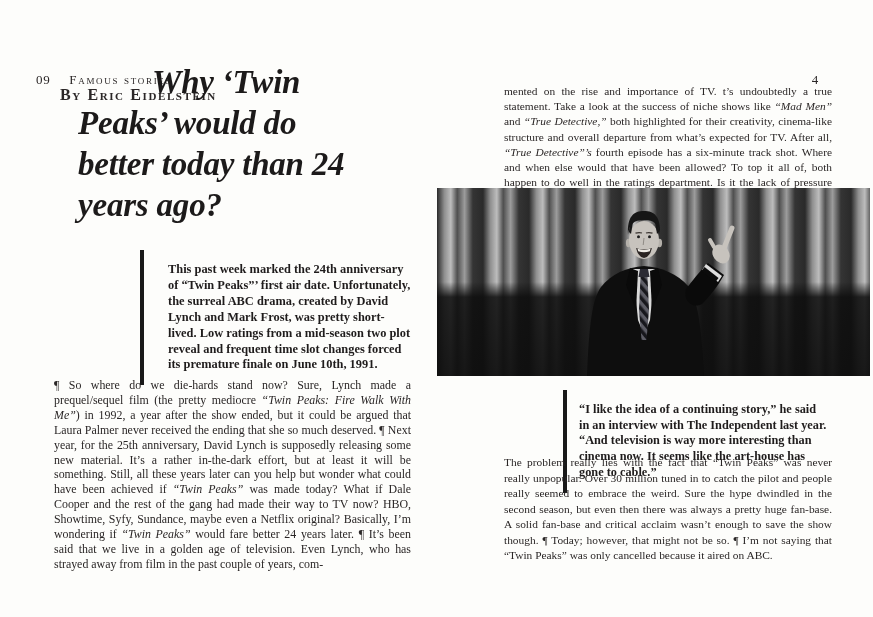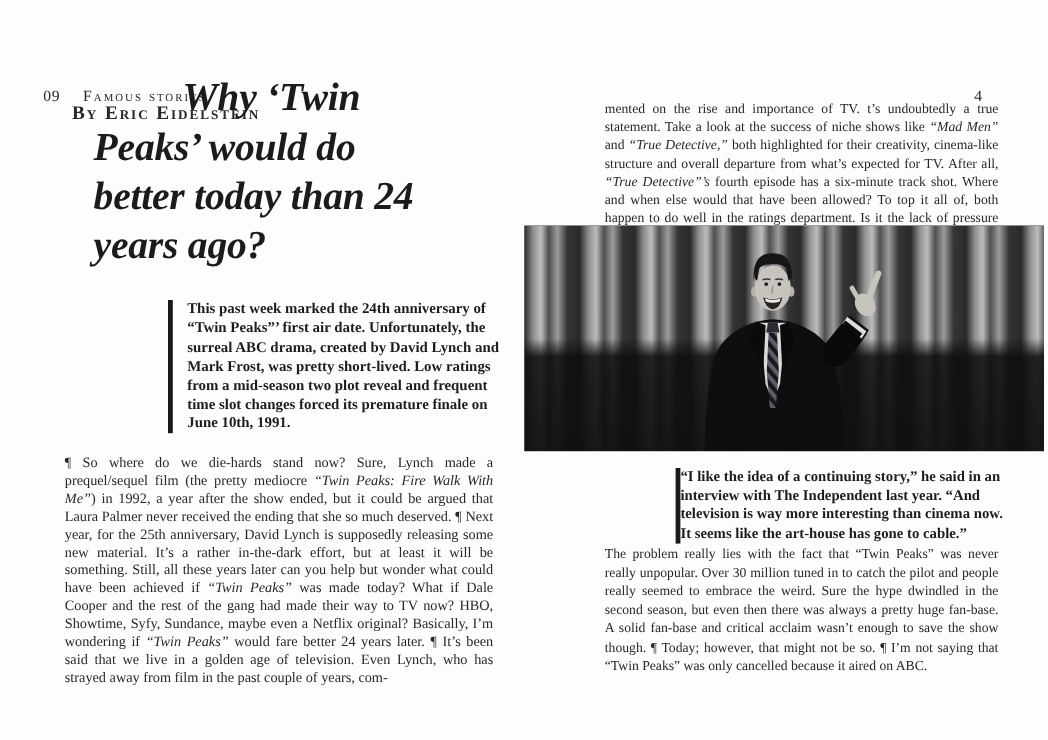--- a/index.html
+++ b/index.html
@@ -22,21 +22,21 @@
   .title{
     position:absolute;left:78px;top:62px;width:352px;margin:0;
     font-size:33px;line-height:41px;font-weight:bold;letter-spacing:-0.2px;
     white-space:pre-line;text-indent:74px;color:#1c1a1a;font-style:italic;
   }
   .standfirst{
     position:absolute;left:140px;top:250px;width:268px;
     border-left:4px solid #191919;padding-left:12px;
     font-weight:bold;font-size:12.4px;line-height:15.9px;color:#1f1c1c;
   }
-  .standfirst p, .quote p{margin:0;}
+  .standfirst p, .quote p{margin:12px;}
   .body{position:absolute;text-align:justify;color:#2a2626;}
   .body p{margin:14px;}
   .body i{font-style:italic;}
   .body-left{left:40px;top:364px;width:385px;font-size:11.9px;line-height:14.9px;}
   .body-right-top{left:490px;top:70px;width:356px;font-size:11.4px;line-height:15.2px;}
   .body-right-bottom{left:490px;top:441px;width:356px;font-size:11.4px;line-height:15.5px;}
   .photo{
     position:absolute;left:437px;top:188px;width:433px;height:188px;
     background:#222;overflow:hidden;
   }

